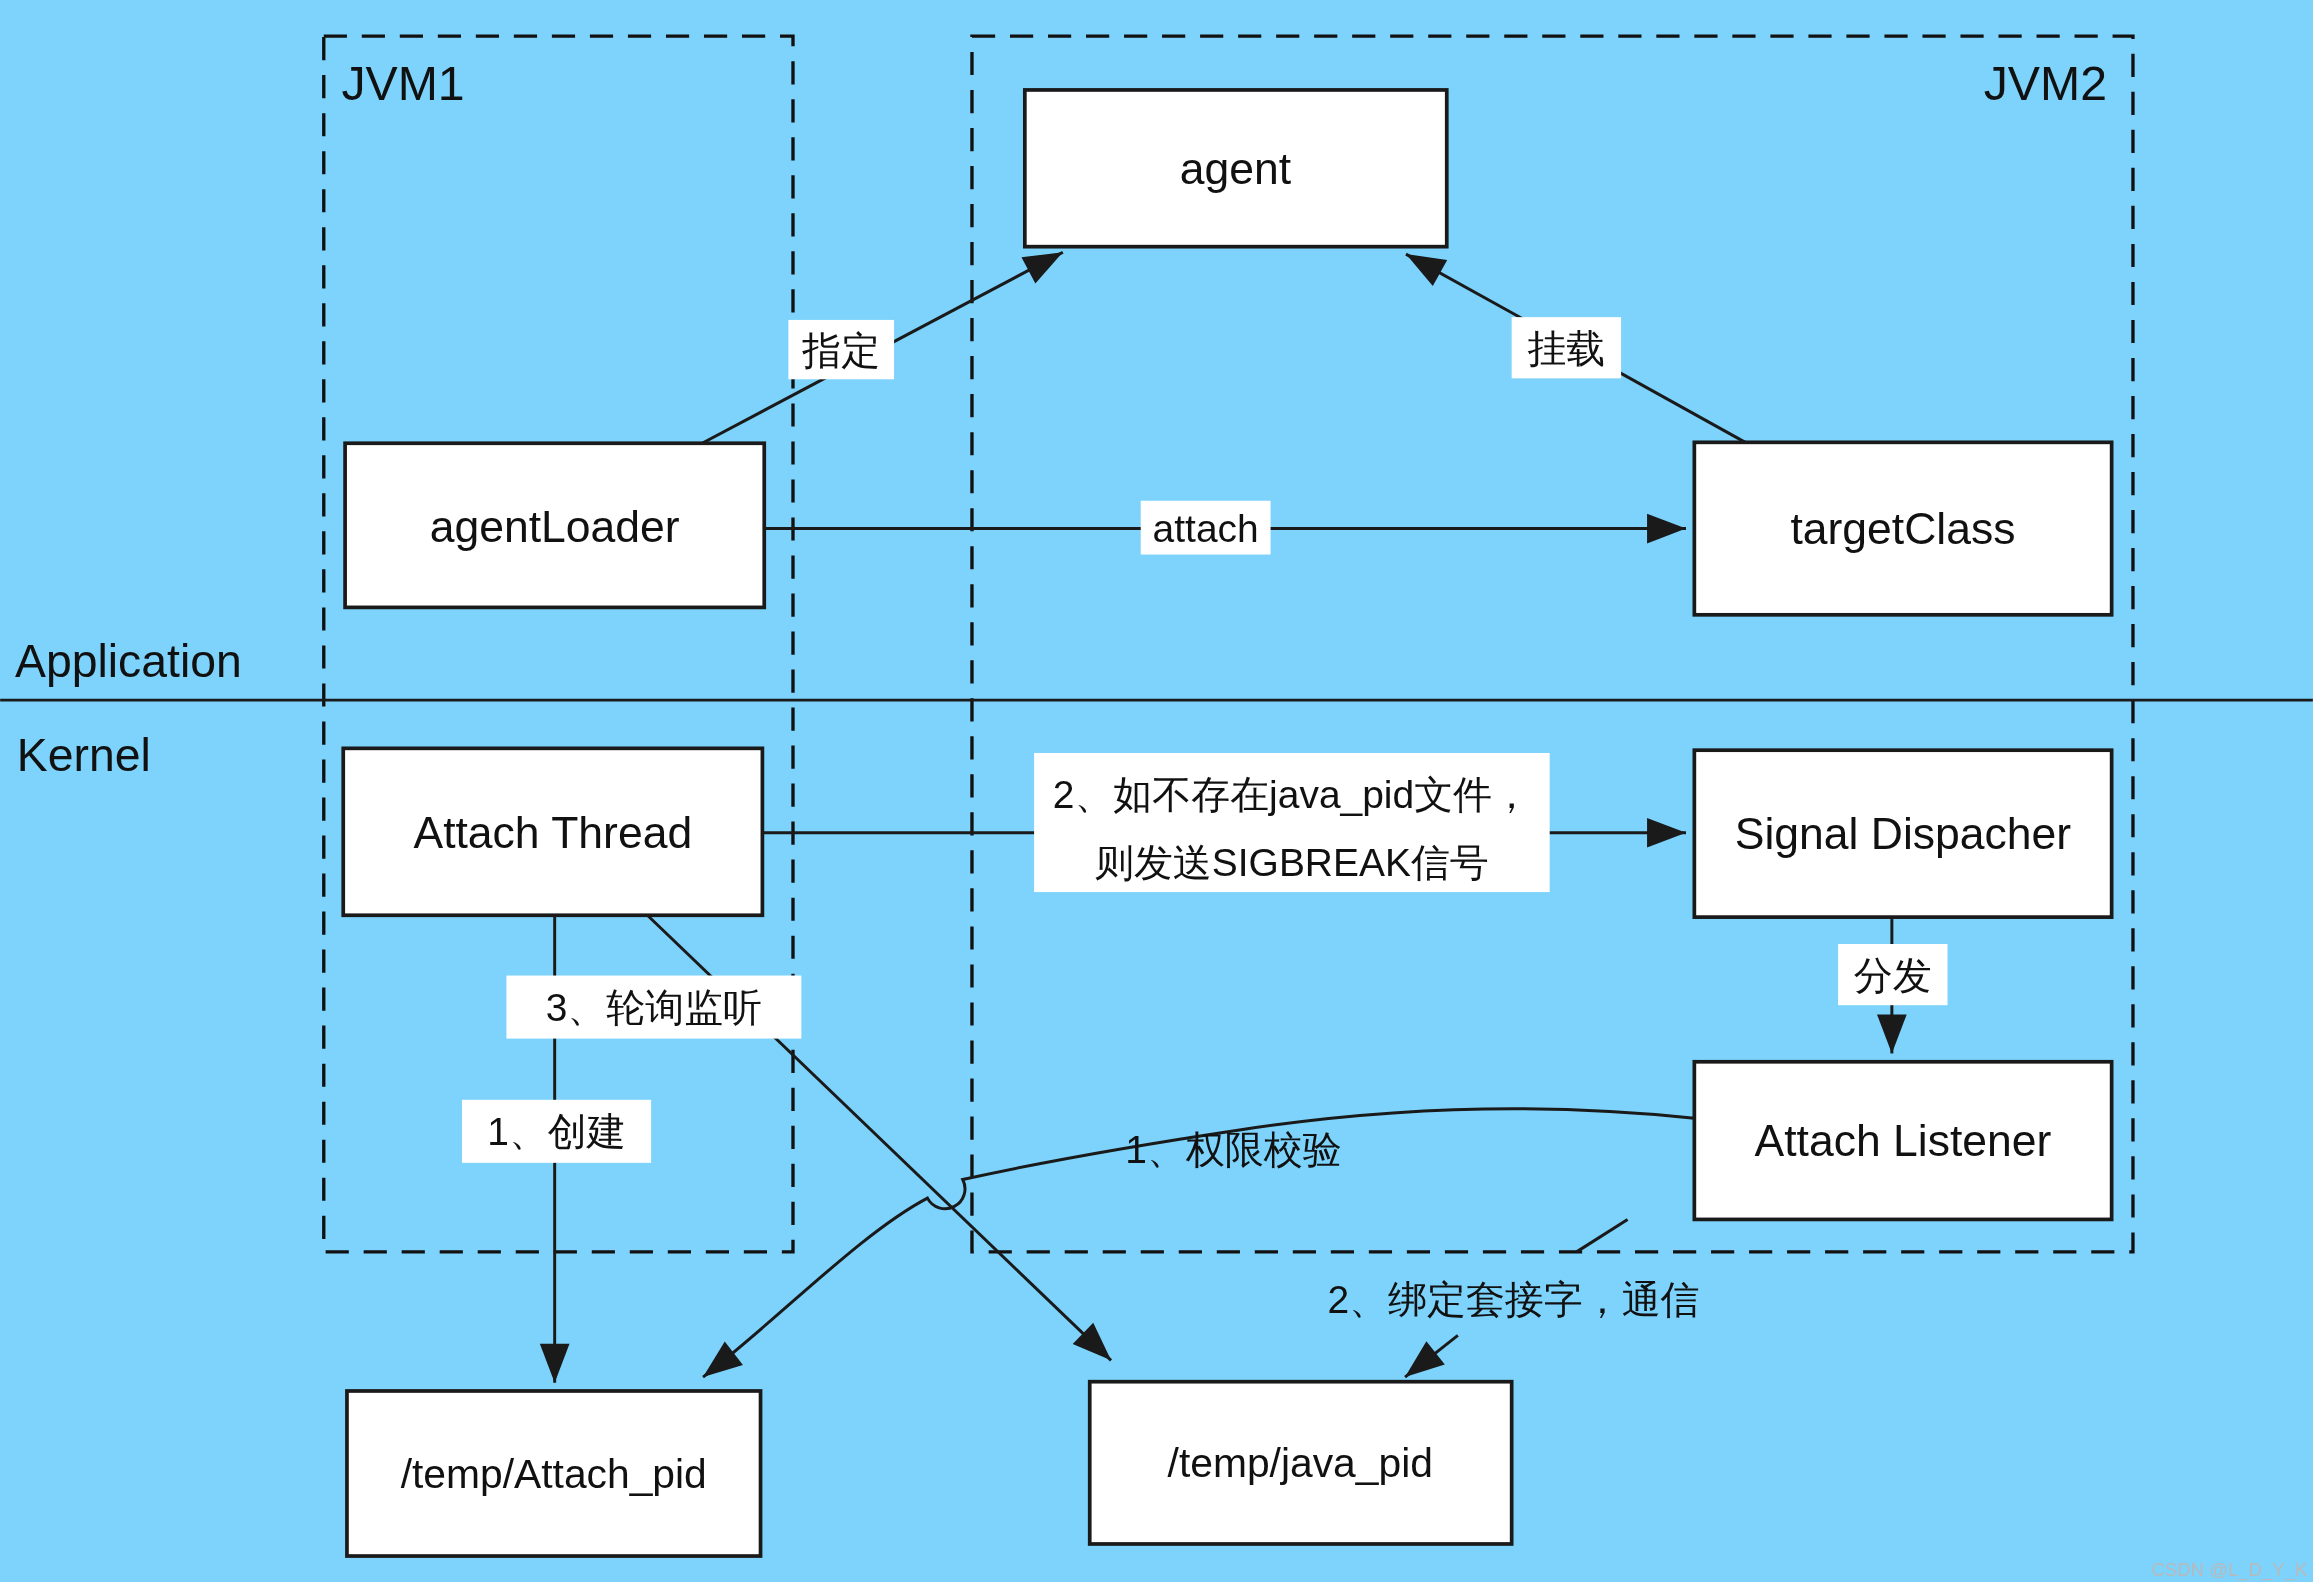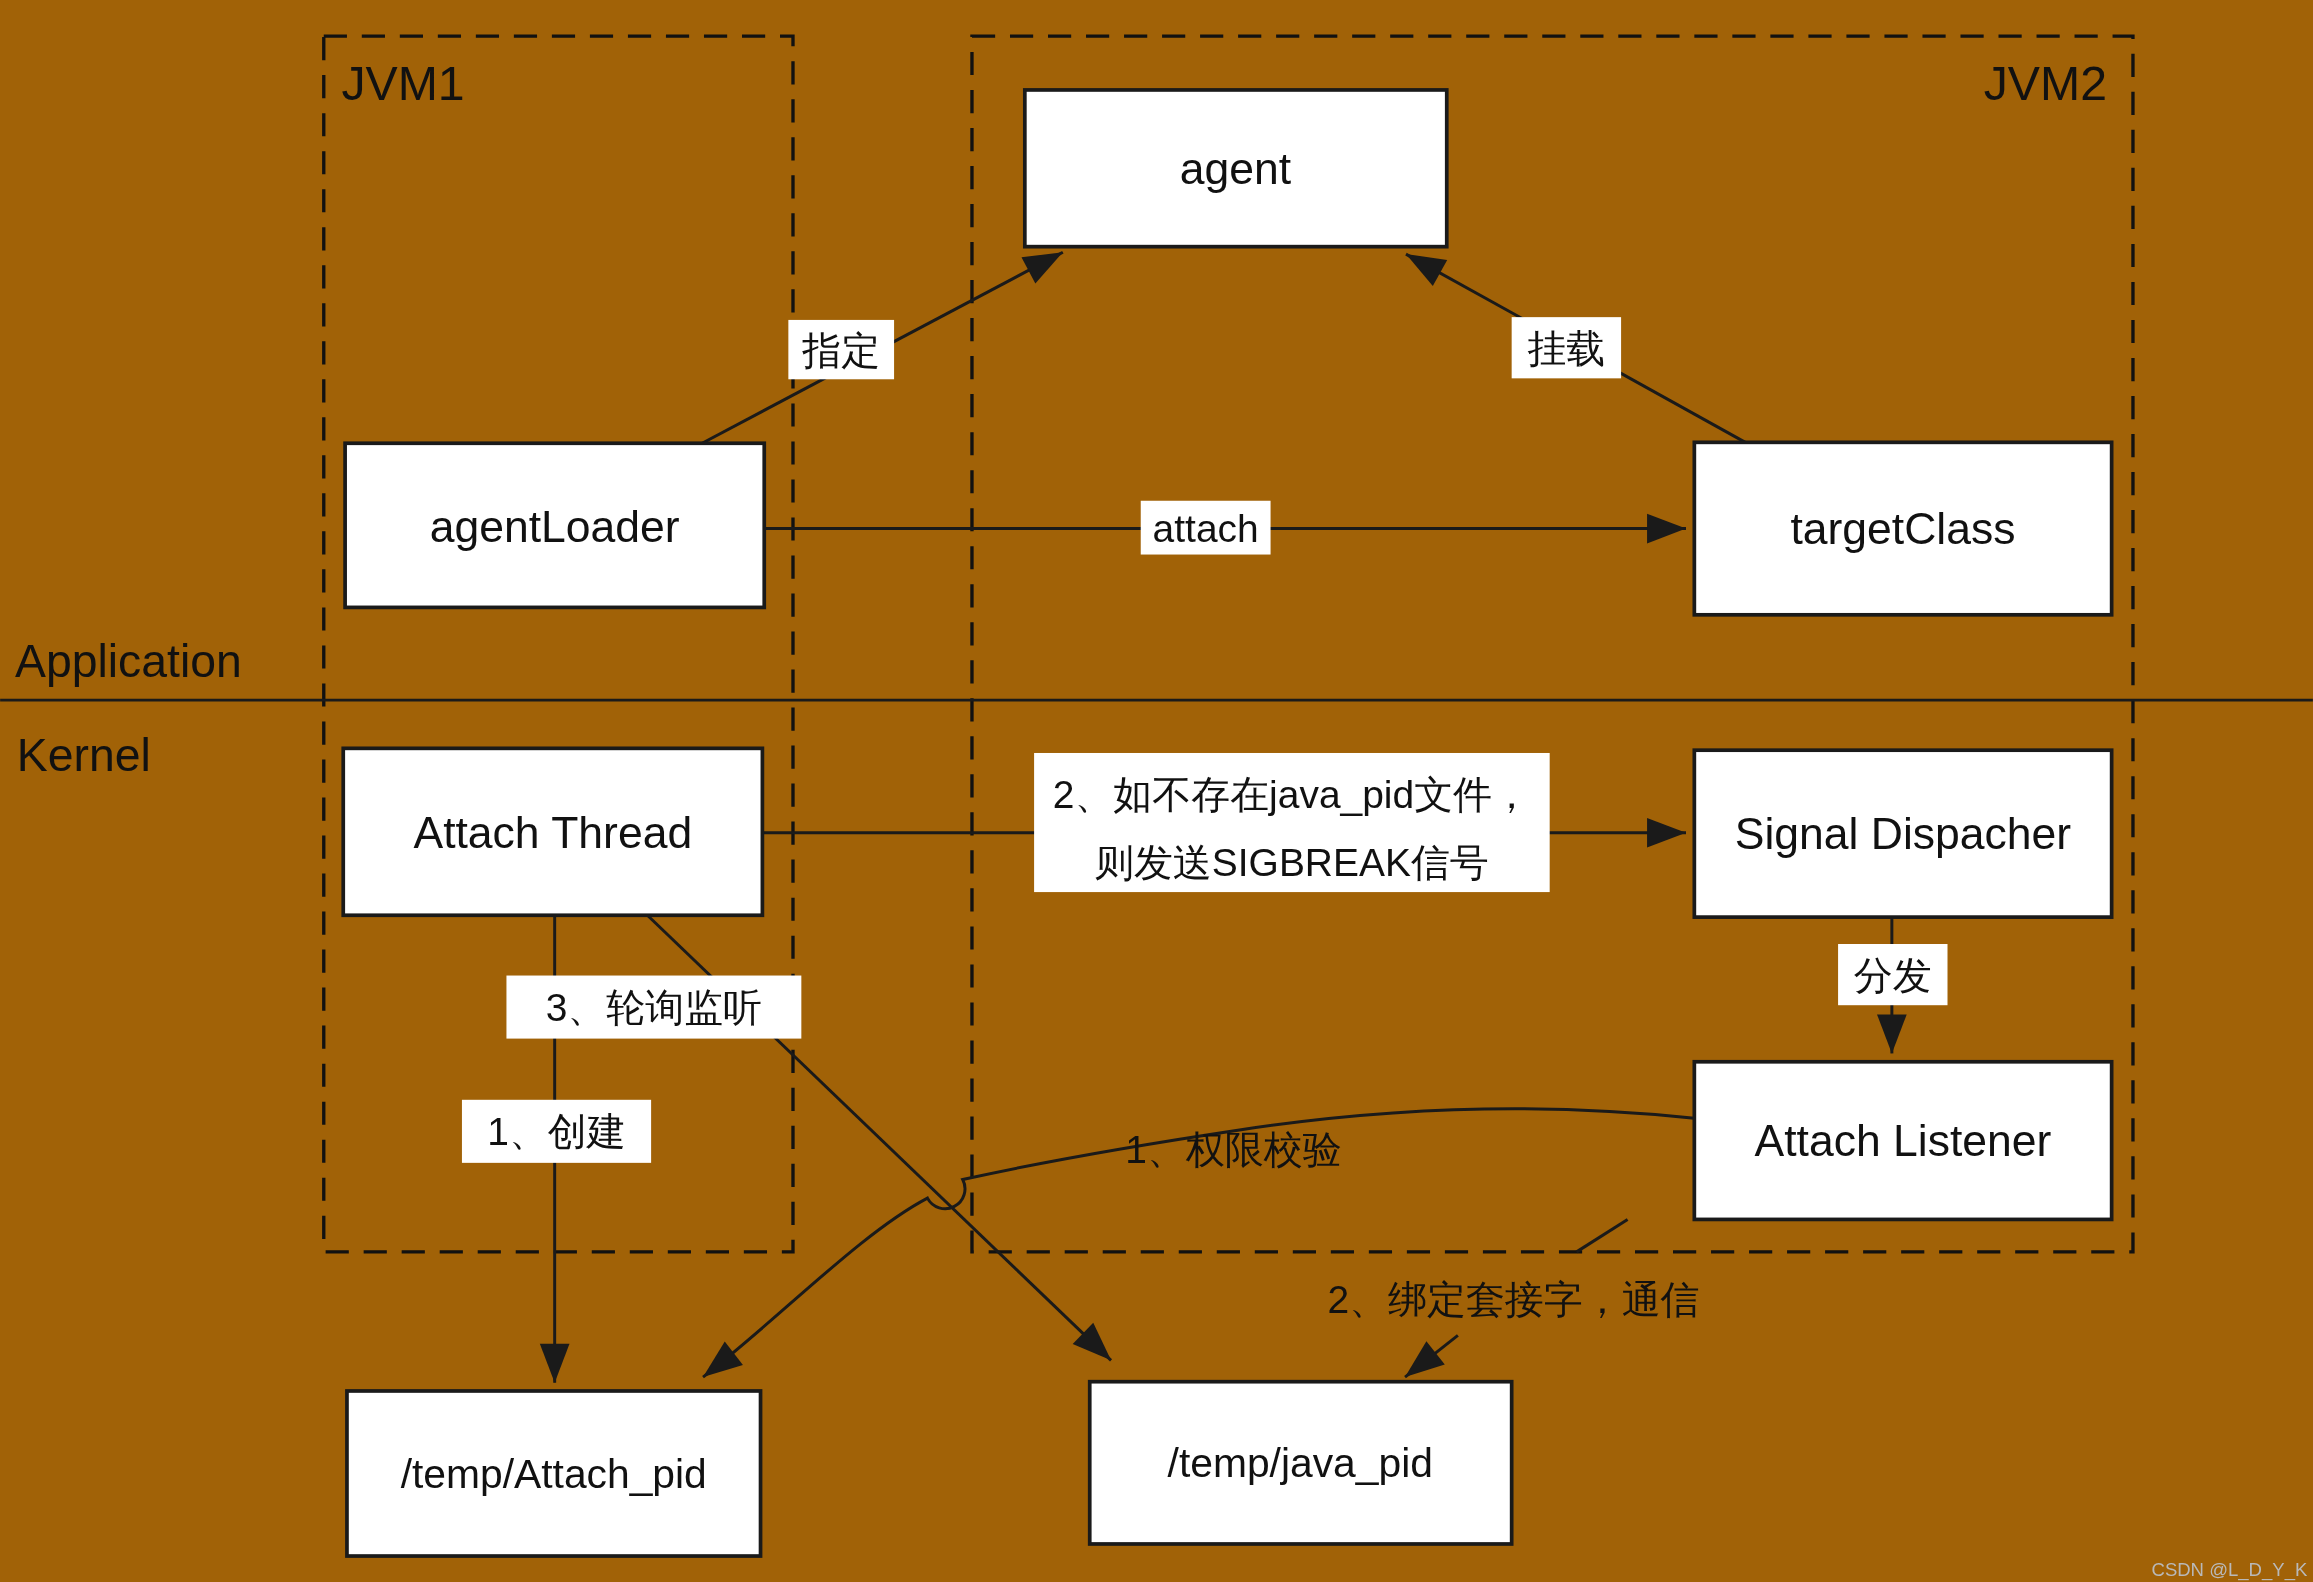--- a/index.html
+++ b/index.html
@@ -5,21 +5,21 @@
   html, body {
     margin: 0;
     padding: 0;
     background: #ffffff;
     font-family: "Liberation Sans", "DejaVu Sans", sans-serif;
   }
   .stage {
     position: relative;
     width: 2313px;
     height: 1582px;
-    background: #a16207;
+    background: #7dd3fc;
     overflow: hidden;
   }
   svg { display: block; }
   .node-rect {
     fill: #ffffff;
     stroke: #1a1a1a;
     stroke-width: 4;
   }
   .region-rect {
     fill: none;

